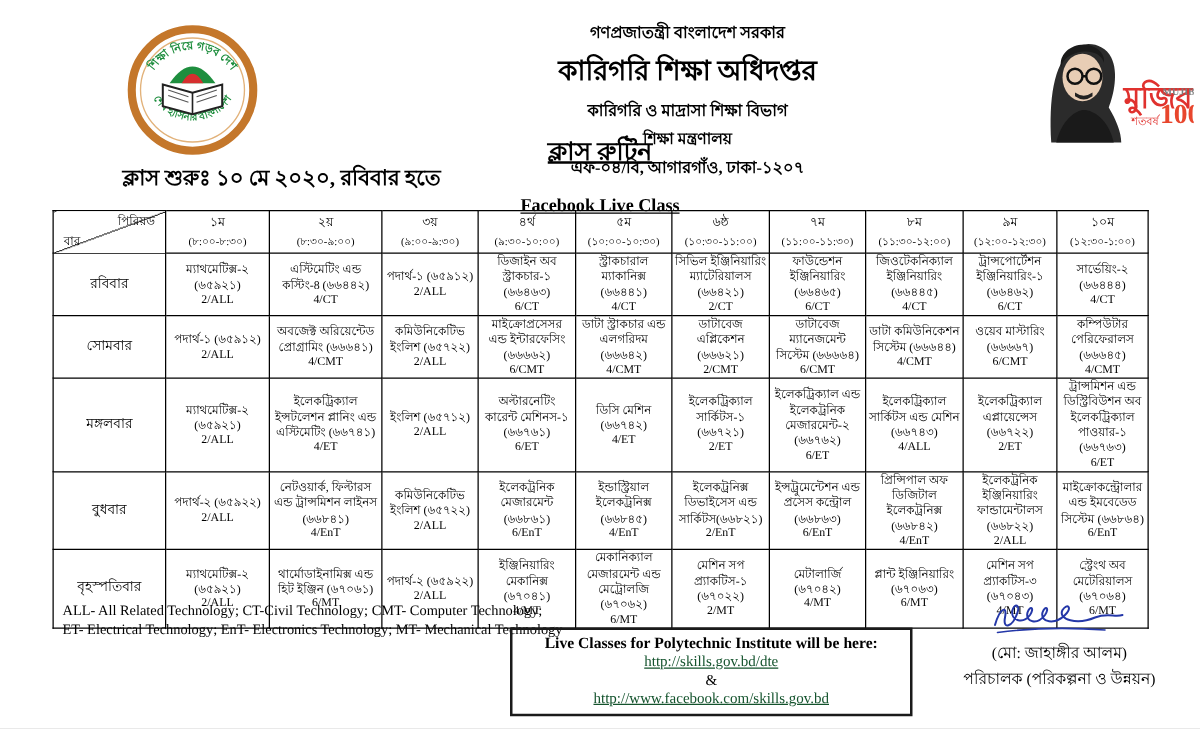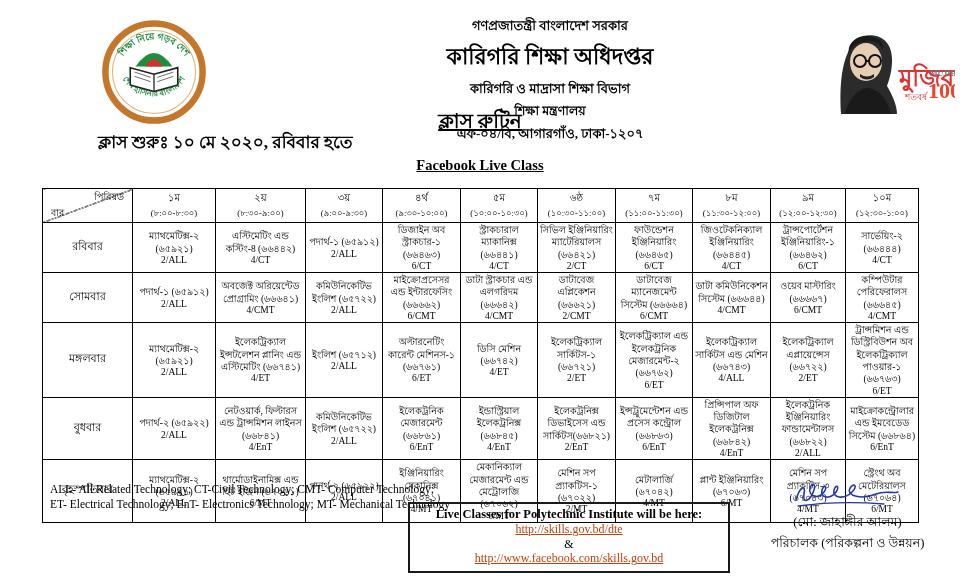--- a/index.html
+++ b/index.html
@@ -17,21 +17,21 @@
   .logo-left { position:absolute; left:100px; top:18px; width:108px; height:108px; }
   .logo-right { position:absolute; left:833px; top:24px; width:122px; height:94px; }
 
   
   .routine-title { position:absolute; left:0; right:0; top:106px; text-align:center; font-size:20px; font-weight:bold; text-decoration:underline; }
   .start-note { position:absolute; left:98px; top:129px; font-size:17px; font-weight:bold; }
   .course-note { position:absolute; left:0; right:0; top:138px; text-align:center; font-size:11px; font-weight:bold; }
   .fb-live { position:absolute; left:0; right:0; top:157px; text-align:center; font-size:14.5px; font-weight:bold; text-decoration:underline; }
 
   
-  .routine-wrap { position:absolute; left:42px; top:188px; }
+  .routine-wrap { position:absolute; left:42px; top:168px; }
   table.routine { border-collapse:collapse; table-layout:fixed; width:876px; border:1.5px solid #000; }
   table.routine td, table.routine th { border:1px solid #000; text-align:center; vertical-align:middle; padding:1px 2px; font-weight:normal; }
   table.routine tr:nth-child(1) { height:32px; }
   table.routine tr:nth-child(2) { height:45px; }
   table.routine tr:nth-child(3) { height:49px; }
   table.routine tr:nth-child(4) { height:54px; }
   table.routine tr:nth-child(5) { height:58px; }
   table.routine tr:nth-child(6) { height:53px; }
   .p-label { font-size:10px; }
   .p-time { font-size:8.5px; }
@@ -40,21 +40,21 @@
   .grp { font-size:9.5px; }
   td.corner { position:relative; padding:0;
     background:linear-gradient(to bottom right, #fff 49.3%, #000 49.3%, #000 50.4%, #fff 50.4%); }
   .c-period { position:absolute; top:1px; right:8px; font-size:9.5px; }
   .c-day { position:absolute; bottom:1px; left:8px; font-size:9.5px; }
 
   
   .legend { position:absolute; left:50px; top:482px; font-size:11.5px; line-height:1.3; }
   .live-box { position:absolute; left:408px; top:502px; width:322px; border:2px solid #1a1a1a; text-align:center; padding:3px 16px 5px; }
   .live-box .lb-title { font-size:12.5px; font-weight:bold; }
-  .live-box a { color:#c2410c; font-size:12px; text-decoration:underline; cursor:pointer; display:block; line-height:1.25; }
+  .live-box a { color:#14532d; font-size:12px; text-decoration:underline; cursor:pointer; display:block; line-height:1.25; }
   .live-box .amp { font-size:12px; line-height:1.2; }
   .signoff { position:absolute; left:745px; top:478px; width:205px; text-align:center; }
   .sig-svg { display:block; margin:0 auto; }
   .so-date { font-size:13px; font-weight:bold; margin-top:-2px; }
   .so-name { font-size:12.5px; margin-top:1px; }
   .so-desig { font-size:12.5px; margin-top:1px; }
 </style>
 </head>
 <body>
 

